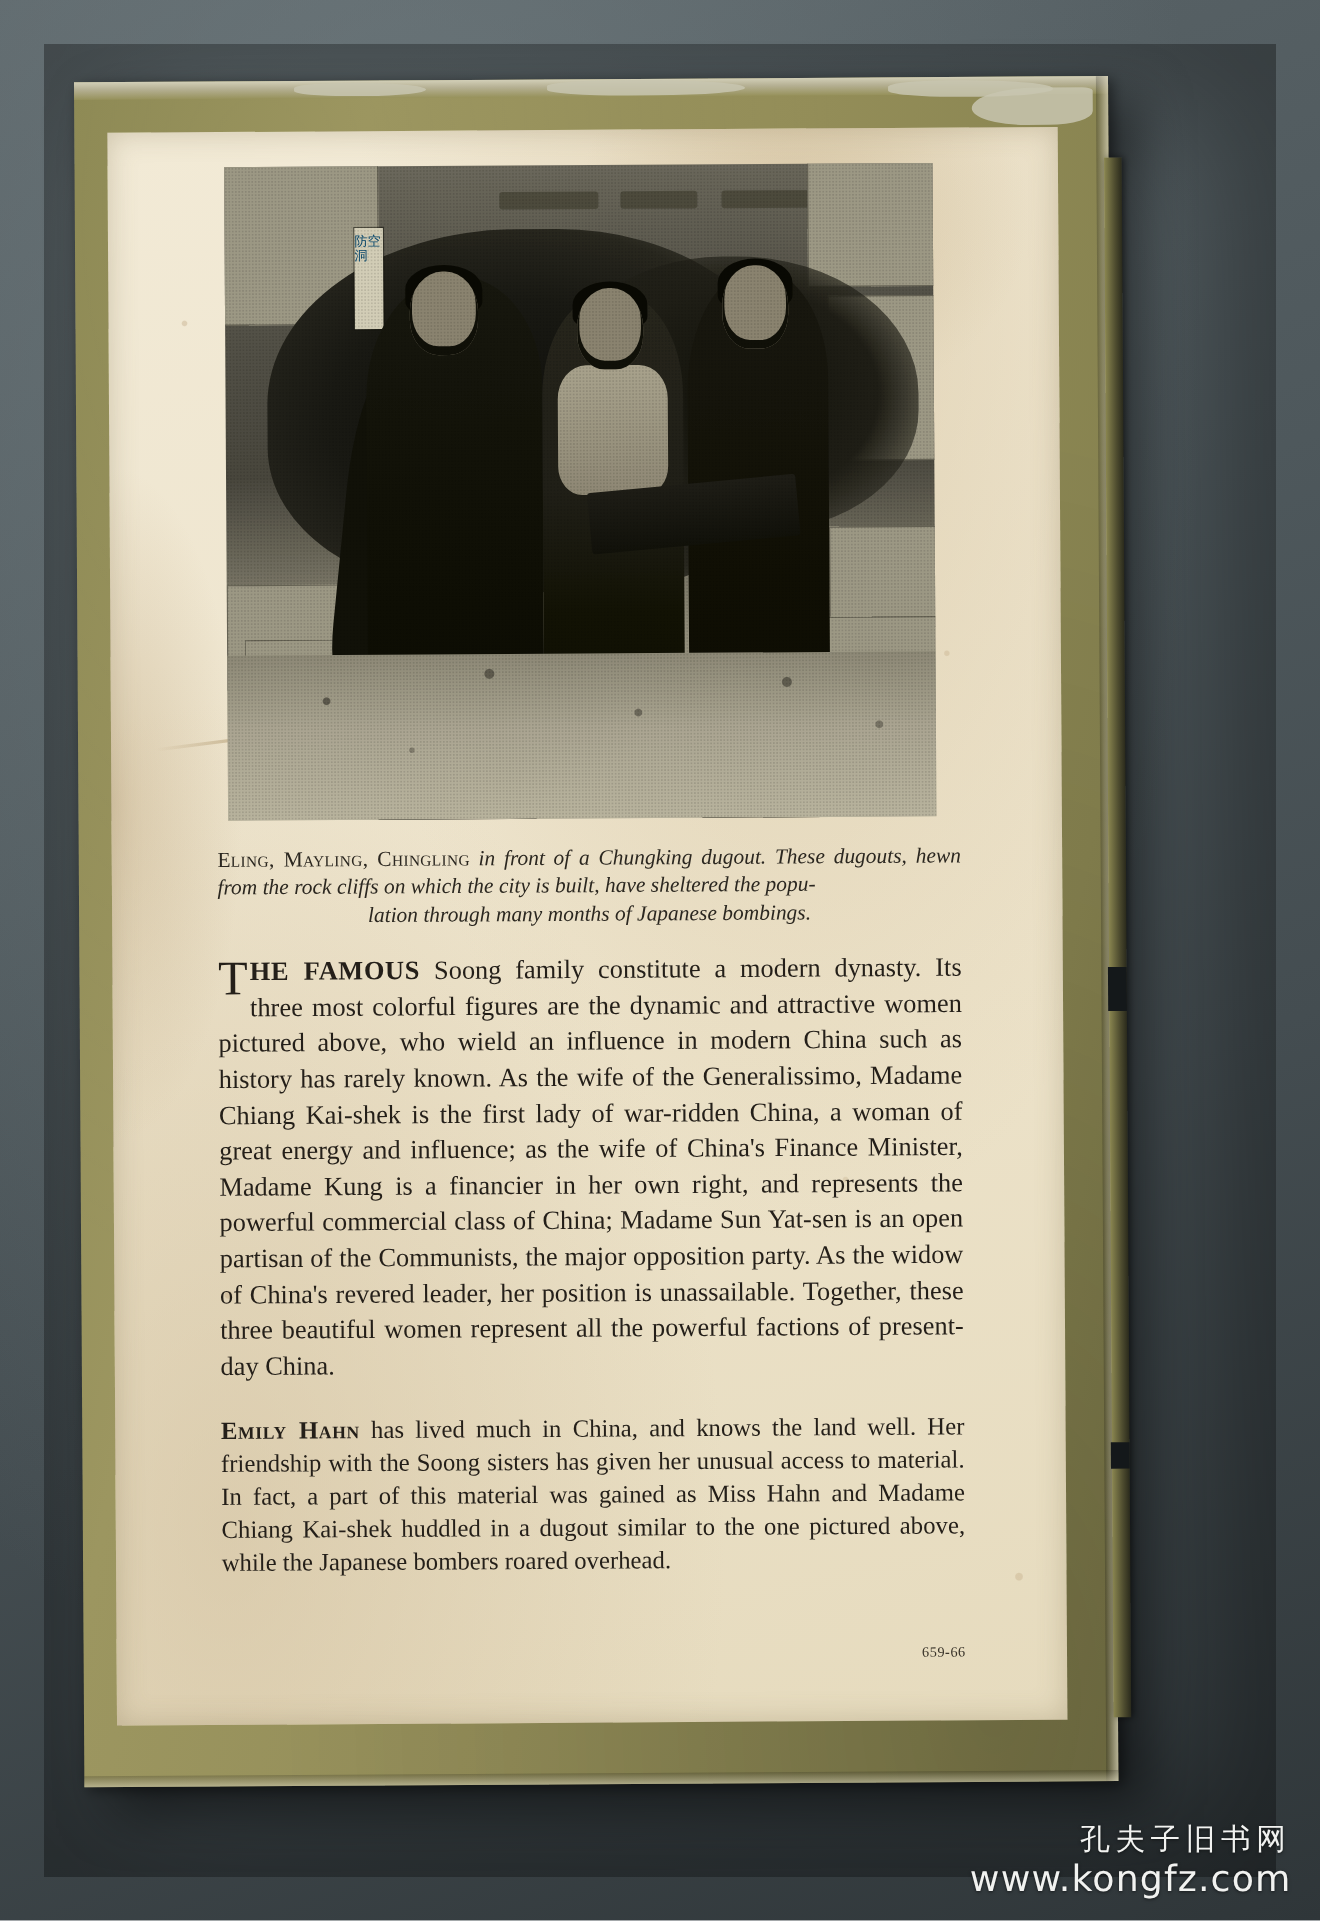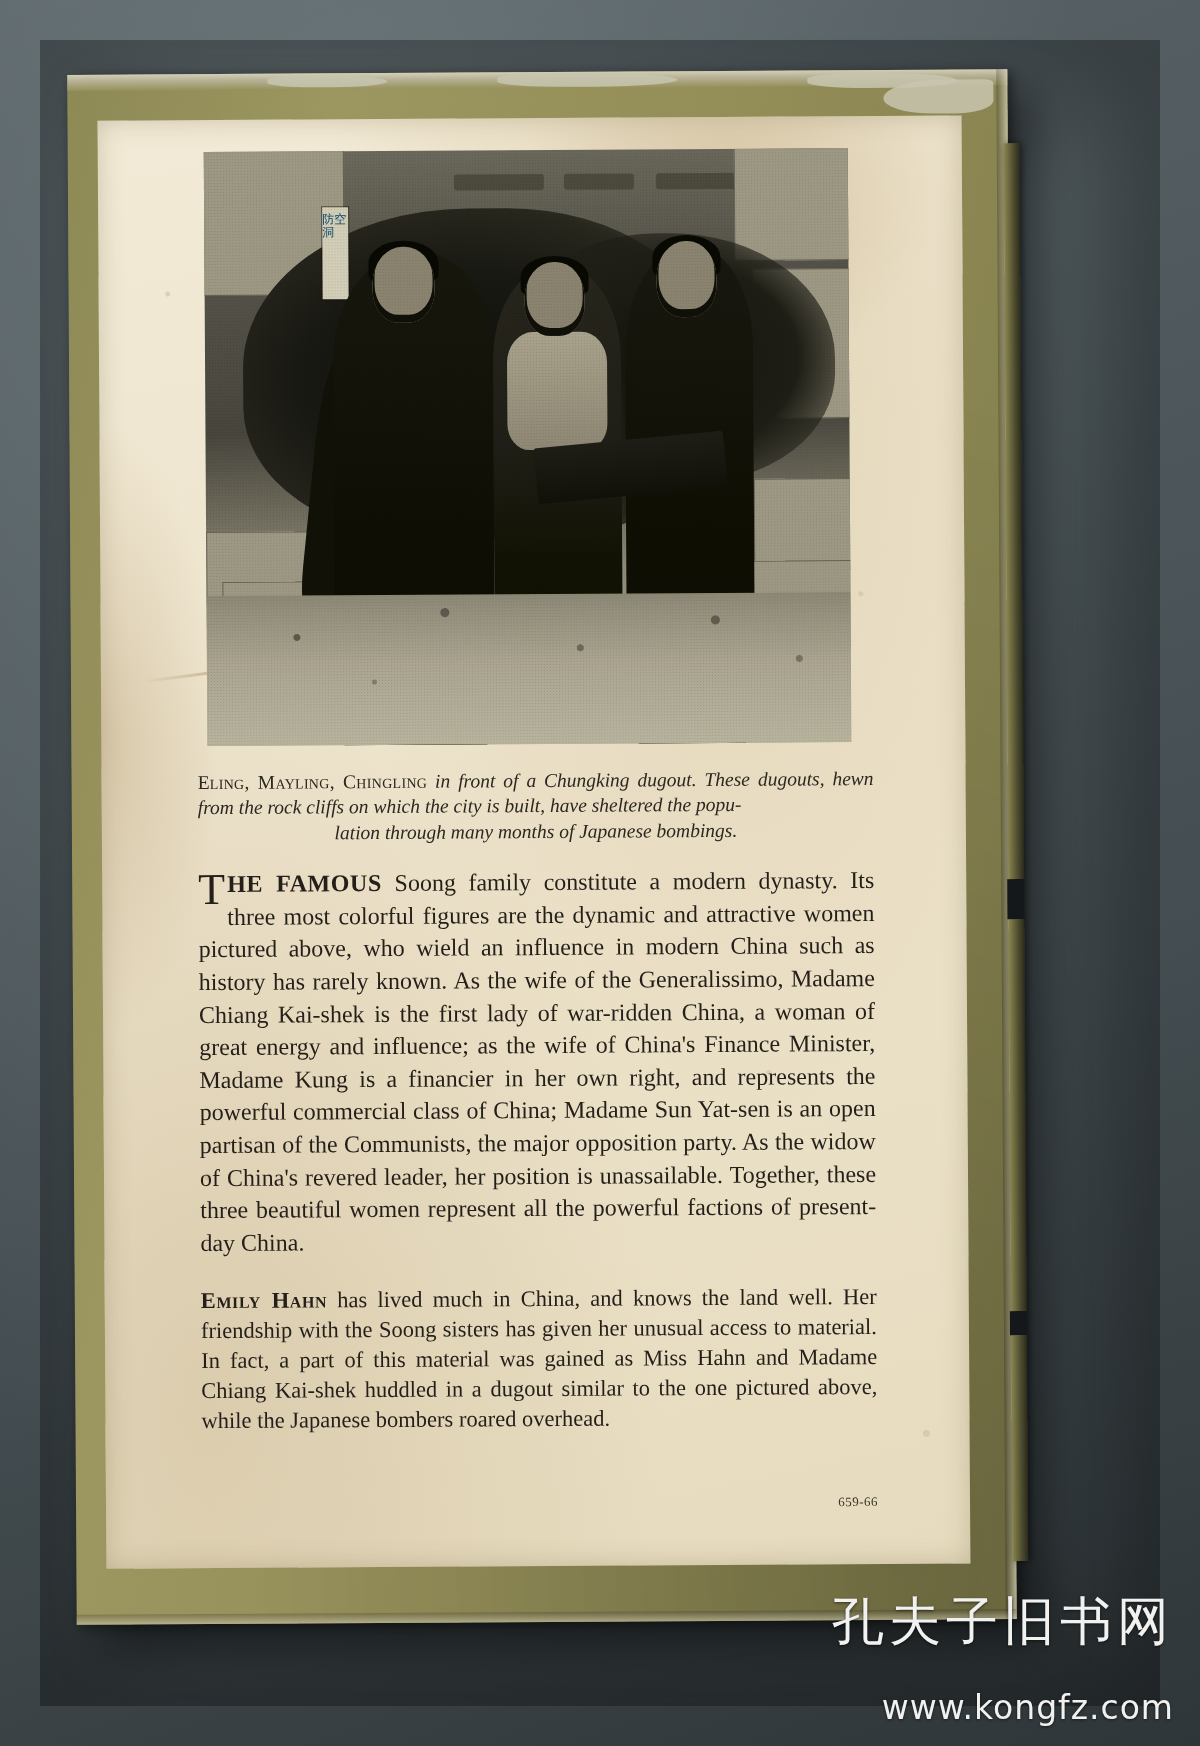--- a/index.html
+++ b/index.html
@@ -360,30 +360,29 @@
     position: absolute;
     right: 26px;
     bottom: 18px;
     text-align: right;
     color: #f1f2f0;
     text-shadow: 0 1px 3px rgba(0,0,0,0.55);
     pointer-events: none;
   }
   .wm-cn {
     font-family: "DejaVu Sans", sans-serif;
-    font-size: 52px;
+    font-size: 27px;
     letter-spacing: 5px;
     line-height: 1.18;
   }
   .wm-url {
     font-family: "DejaVu Sans", sans-serif;
     font-size: 33px;
     letter-spacing: 1px;
     line-height: 1.2;
-    margin-top: 36px;
   }
 </style>
 </head>
 <body>
 
 <div id="stage">
 
   <div class="backdrop"></div>
   <div class="backdrop-shadow"></div>
 

